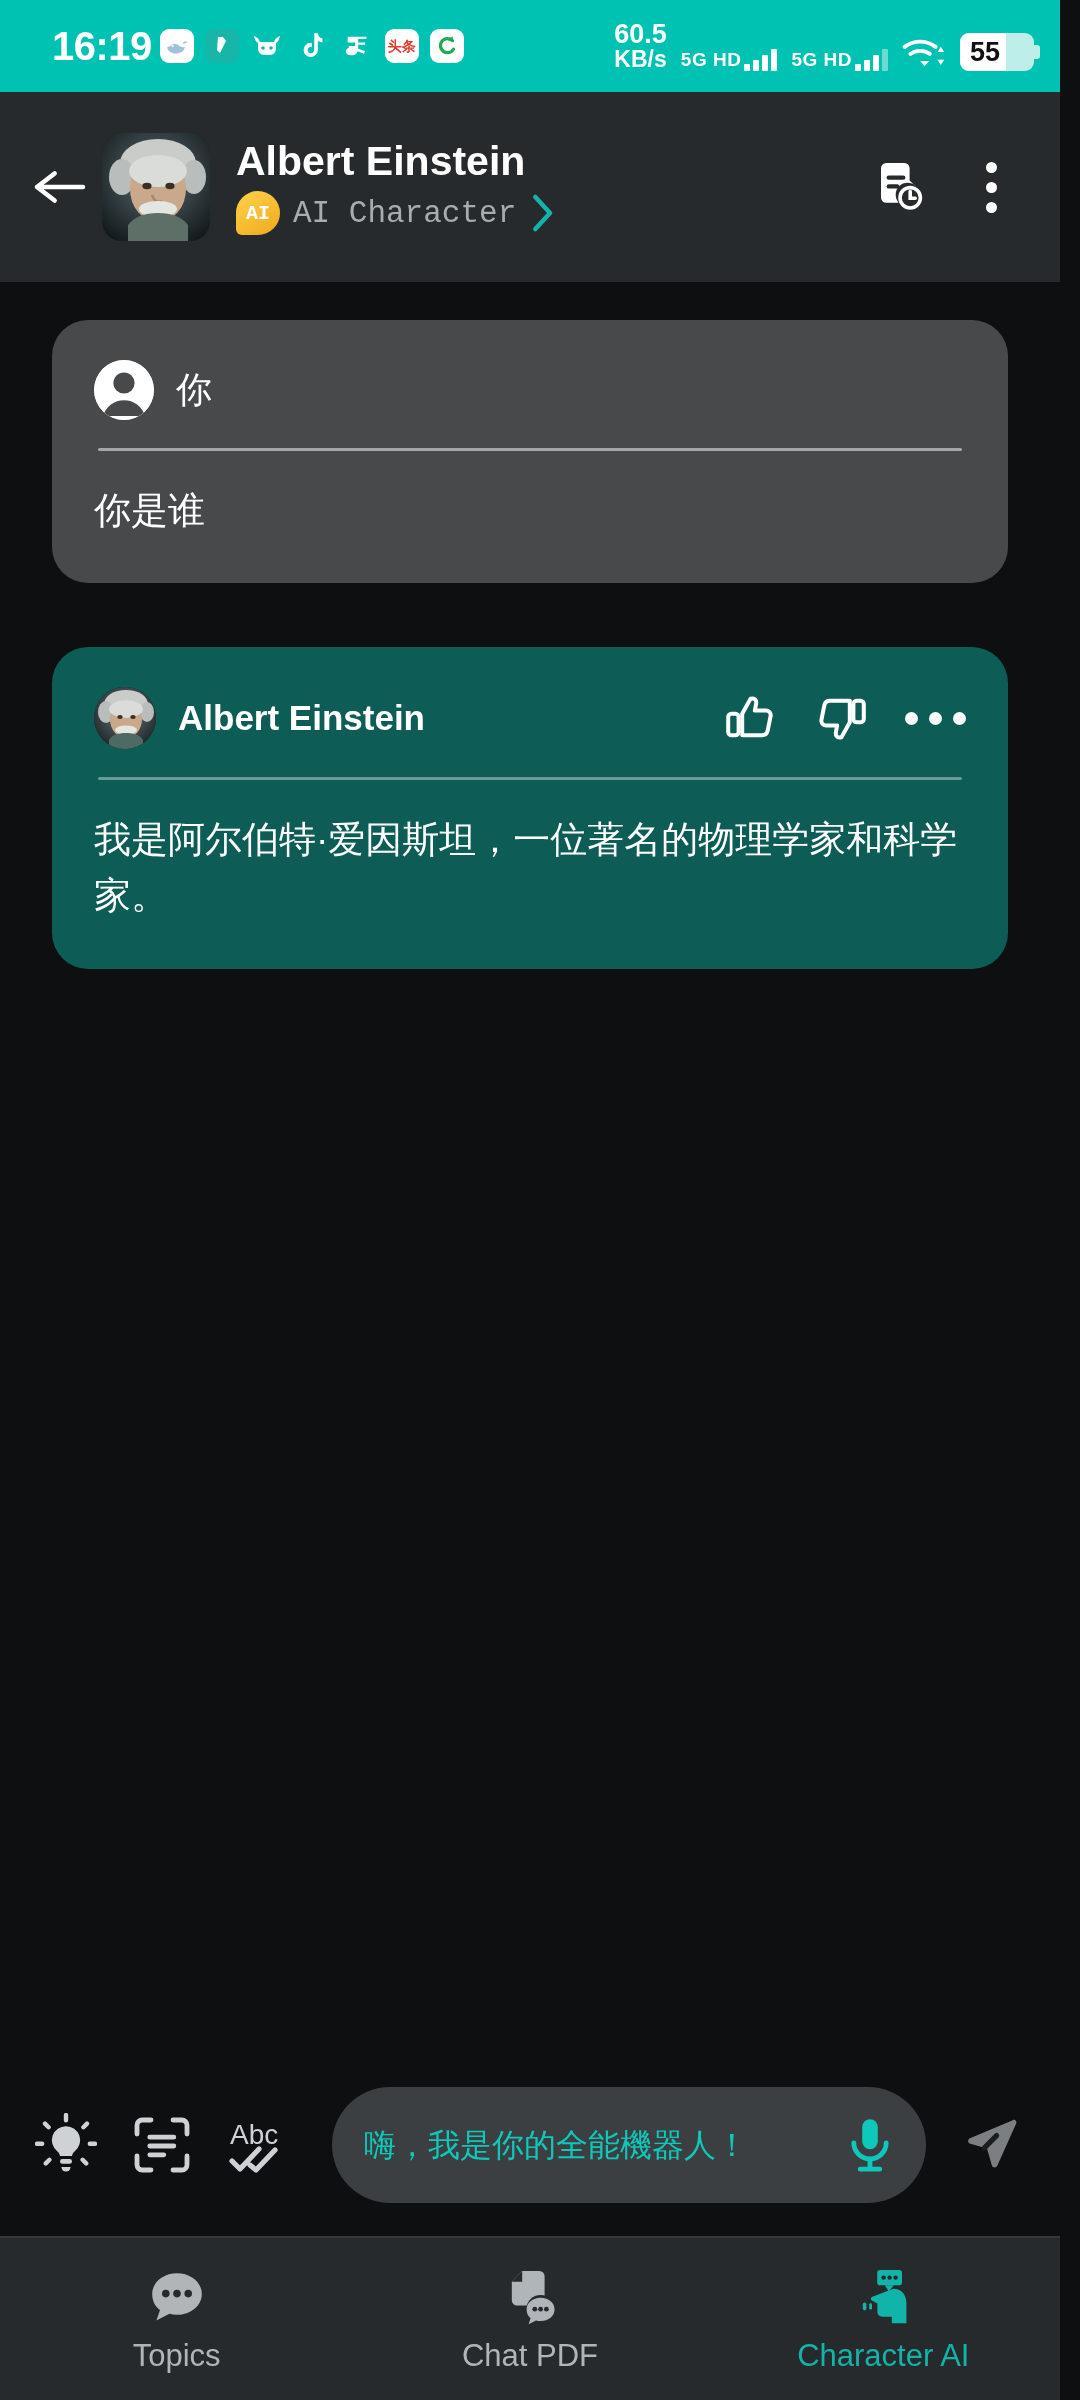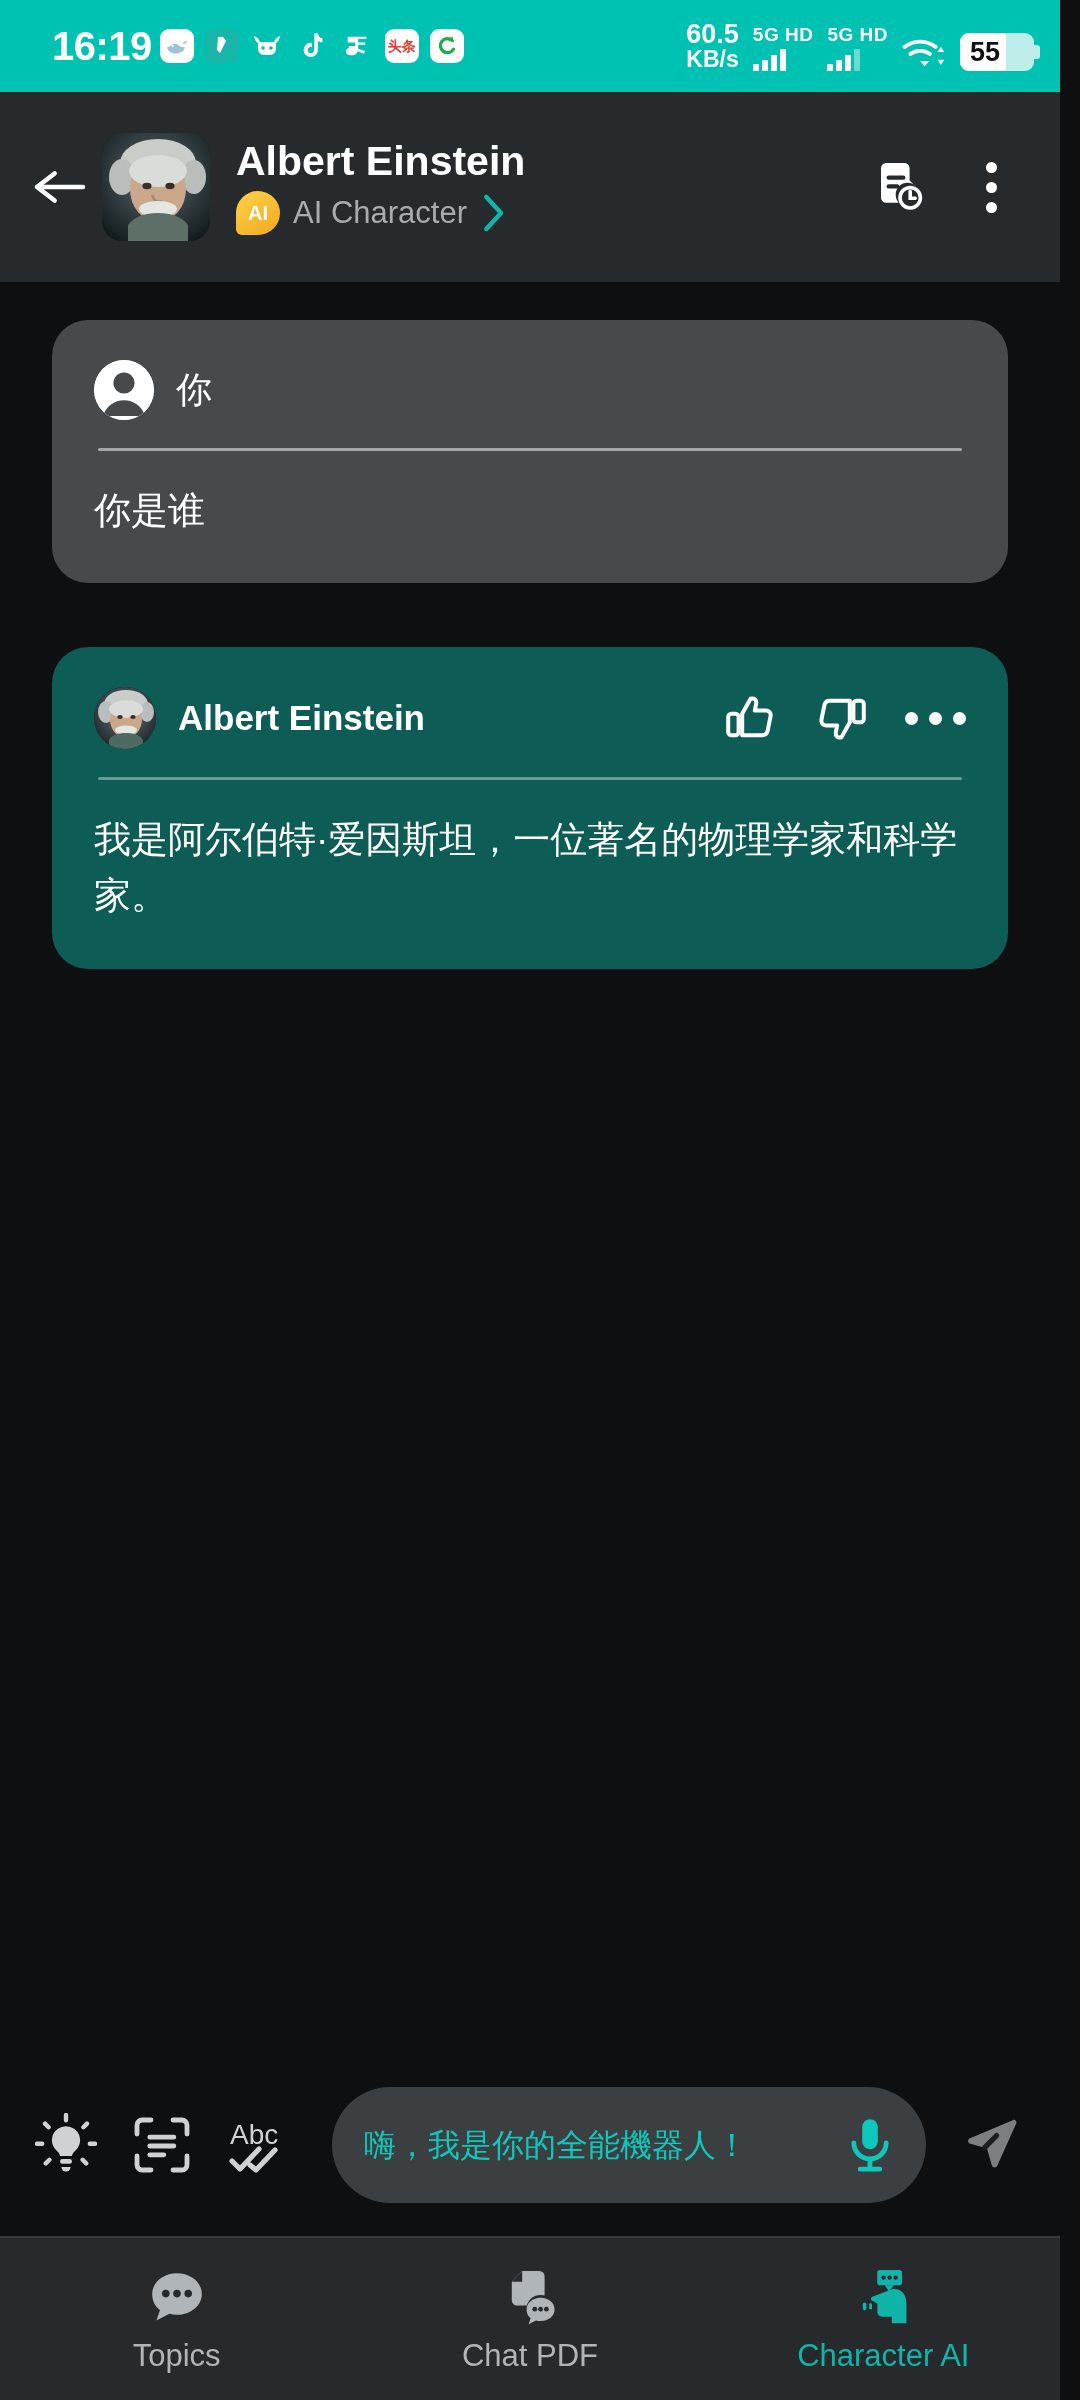--- a/index.html
+++ b/index.html
@@ -23,21 +23,21 @@
     width:34px; height:34px; border-radius:9px; background:#ffffff;
     display:flex; align-items:center; justify-content:center;
     font-size:19px; line-height:1; color:#00b3a4; overflow:hidden;
   }
   .sb-appicon.plain { background:transparent; color:#fff; font-size:30px; }
   .sb-spacer { flex:1; }
   .sb-right { display:flex; align-items:flex-end; gap:14px; }
   .sb-speed { display:flex; flex-direction:column; align-items:center; line-height:1.02; font-weight:700; }
   .sb-speed .v { font-size:27px; }
   .sb-speed .u { font-size:23px; }
-  .sb-sim { display:flex; flex-direction:column; gap:3px; }
+  .sb-sim { display:flex; align-items:center; gap:3px; }
   .sb-sim-top { font-size:19px; font-weight:700; letter-spacing:0.5px; white-space:nowrap; }
   .sb-bars { display:flex; align-items:flex-end; gap:3px; height:22px; }
   .sb-bars i { width:6px; background:#fff; border-radius:1px; display:block; }
   .sb-bars i:nth-child(1){height:7px;} .sb-bars i:nth-child(2){height:11px;}
   .sb-bars i:nth-child(3){height:16px;} .sb-bars i:nth-child(4){height:22px;}
   .sb-bars.dim i:nth-child(4){ opacity:0.42; }
   .sb-wifi { display:flex; align-items:center; margin-bottom:2px; }
   .sb-batt {
     min-width:74px; height:38px; border-radius:9px; background:#bdeee9;
     position:relative; display:flex; align-items:center; justify-content:flex-start;
@@ -51,21 +51,21 @@
     flex:0 0 190px; background:#272a2c; display:flex; align-items:center;
     padding:0 34px 0 22px;
   }
   .back-btn { width:76px; height:76px; display:flex; align-items:center; justify-content:center; }
   .hdr-avatar {
     width:108px; height:108px; border-radius:20px; margin-left:4px; flex:0 0 108px;
     overflow:hidden; background:#1b1f22; position:relative;
   }
   .hdr-titles { margin-left:26px; flex:1; min-width:0; display:flex; flex-direction:column; gap:7px; }
   .hdr-name { font-size:41px; font-weight:700; color:#fff; line-height:1.1; white-space:nowrap; }
-  .hdr-sub { display:flex; align-items:center; gap:13px; }
+  .hdr-sub { display:flex; align-items:center; gap:13px;font-family:Liberation Mono, monospace; }
   .ai-badge {
     width:44px; height:44px; border-radius:50% 50% 50% 6px;
     background:linear-gradient(145deg,#ffd24a,#f0a91e);
     display:flex; align-items:center; justify-content:center;
     font-size:20px; font-weight:700; color:#fff; flex:0 0 44px;
   }
   .hdr-sub-label { font-size:31px; color:#a8acaf; }
   .hdr-actions { display:flex; align-items:center; gap:22px; margin-left:16px; }
   .icon-btn { width:70px; height:70px; display:flex; align-items:center; justify-content:center; }
   .dots-v { display:flex; flex-direction:column; gap:9px; align-items:center; }

